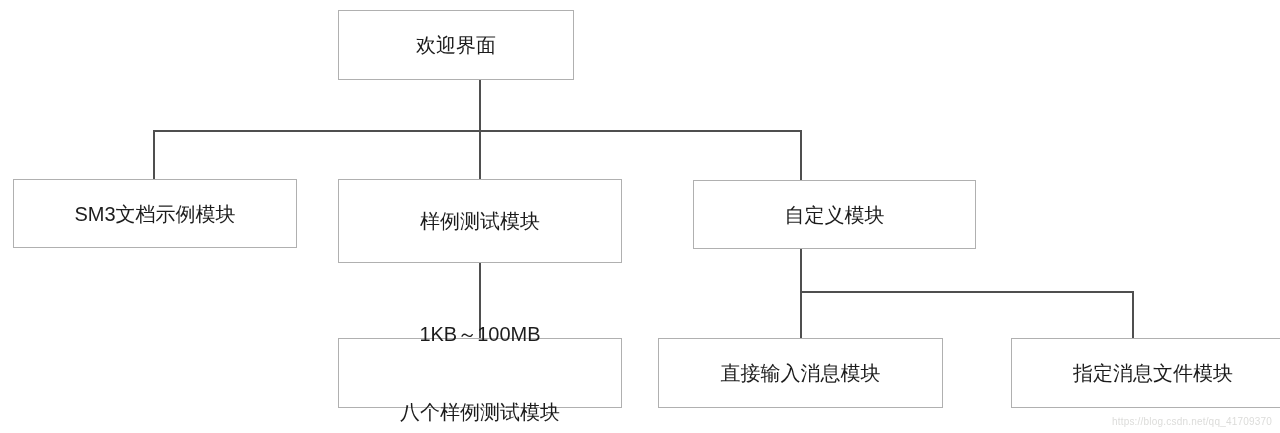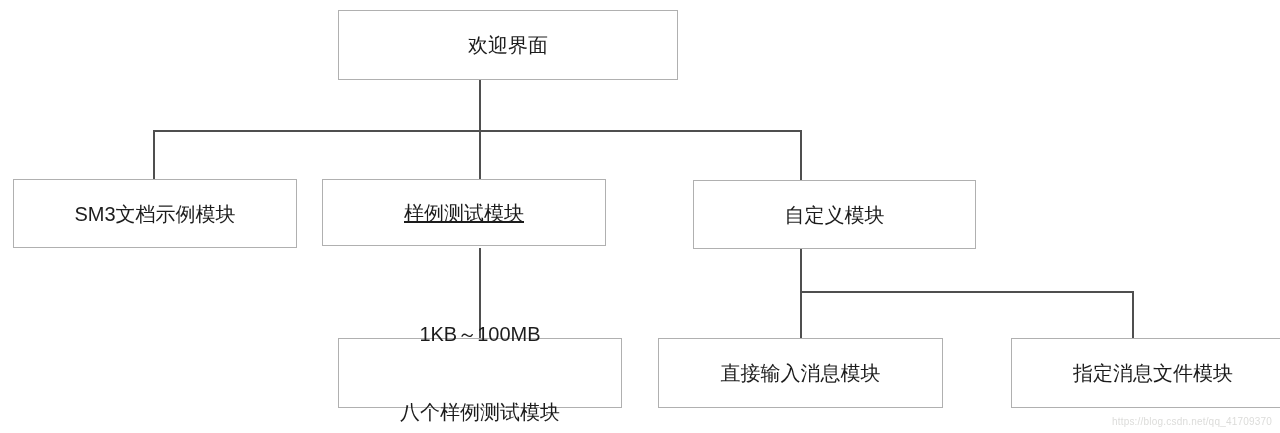--- a/index.html
+++ b/index.html
@@ -26,23 +26,23 @@
     align-items:center;justify-content:center;
     text-align:center;
     color:var(--text);
     font-size:20px;
     line-height:1.5;
   }
   .line{position:absolute;background:var(--connector);}
   .line.v{width:2px;}
   .line.h{height:2px;}
 
-  #node-welcome{left:338px;top:10px;width:340px;height:70px;justify-content:center;}
+  #node-welcome{left:338px;top:10px;width:236px;height:70px;justify-content:center;}
   #node-sm3{left:13px;top:179px;width:284px;height:69px;}
-  #node-sample{left:322px;top:179px;width:284px;height:67px;text-decoration:underline;}
+  #node-sample{left:338px;top:179px;width:284px;height:84px;}
   #node-custom{left:660px;top:180px;width:283px;height:69px;margin-left:33px;}
   #node-kb{left:338px;top:338px;width:284px;height:70px;gap:48px;}
   #node-direct{left:658px;top:338px;width:285px;height:70px;}
   #node-specify{left:1011px;top:338px;width:284px;height:70px;}
 
   #conn-welcome-down{left:479px;top:80px;height:99px;}
   #conn-level1-h{left:153px;top:130px;width:649px;}
   #conn-sm3-drop{left:153px;top:130px;height:49px;}
   #conn-custom-drop{left:800px;top:130px;height:50px;}
   #conn-sample-kb{left:479px;top:248px;height:90px;}

